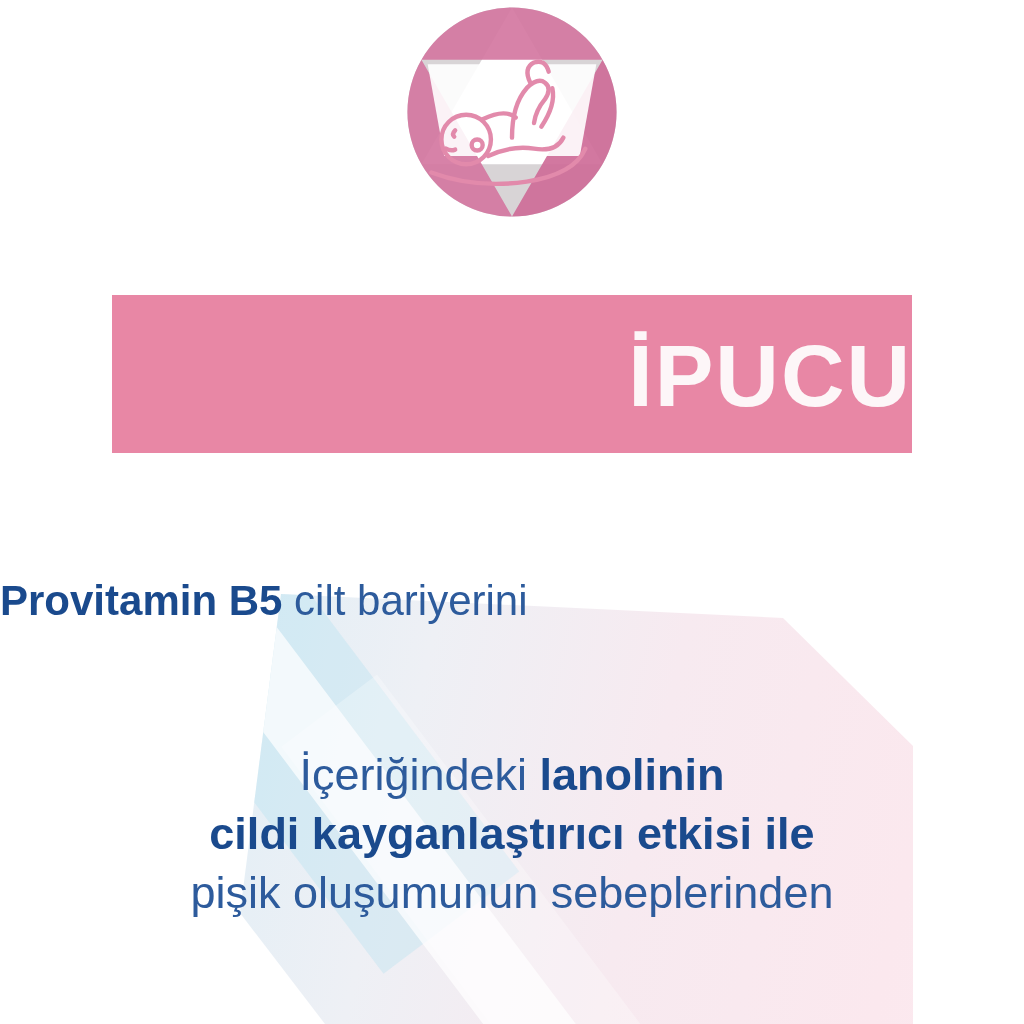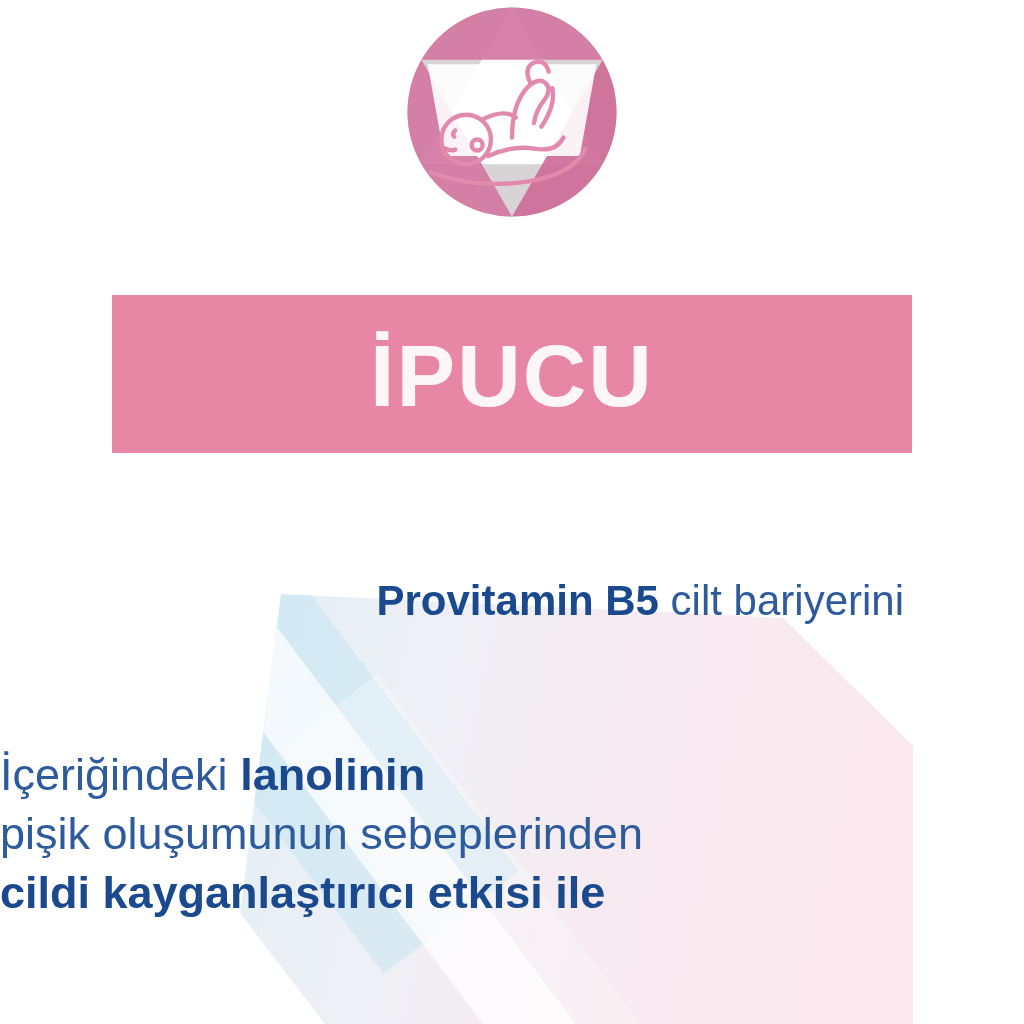--- a/index.html
+++ b/index.html
@@ -29,34 +29,34 @@
     transform:rotate(-37deg);background:rgba(255,255,255,0.28);
   }
 
   
   .logo{position:absolute;left:402px;top:2px;width:220px;height:220px;}
   .logo svg{display:block;width:100%;height:100%;}
 
   
   .banner{
     position:absolute;left:112px;top:295px;width:800px;height:158px;
-    background:#e887a5;display:flex;align-items:center;justify-content:center;
+    background:#e887a5;display:flex;align-items:center;justify-content:flex-end;
   }
   .banner .banner-title{
     color:#fdf6f8;font-size:88px;font-weight:700;letter-spacing:2px;line-height:1;
     padding-top:4px;
   }
 
   
   .statement{
-    position:absolute;left:0;top:570px;width:904px;text-align:right;
+    position:absolute;left:0;top:570px;width:904px;text-align:left;
     font-size:42px;line-height:62px;color:#2d5b9c;
   }
   .detail{
-    position:absolute;left:0;top:745px;width:1024px;
+    position:absolute;left:0;top:745px;width:1024px;text-align:center;
     font-size:45px;line-height:59px;color:#2d5b9c;
   }
   .b{font-weight:700;color:#1a4a8d;}
   .r{font-weight:400;color:#2d5b9c;}
 </style>
 </head>
 <body>
 
 <div class="stage">
 
@@ -102,17 +102,17 @@
   <div class="banner">
     <div class="banner-title">İPUCU</div>
   </div>
 
   <div class="statement">
     <div><span class="b">Provitamin B5</span><span class="r"> cilt bariyerini</span></div>
   </div>
 
   <div class="detail">
     <div><span class="r">İçeriğindeki </span><span class="b">lanolinin</span></div>
+    <div><span class="b">cildi kayganlaştırıcı etkisi ile</span></div>
     <div><span class="r">pişik oluşumunun sebeplerinden</span></div>
-    <div><span class="b">cildi kayganlaştırıcı etkisi ile</span></div>
   </div>
 
 </div>
 
 </body></html>

